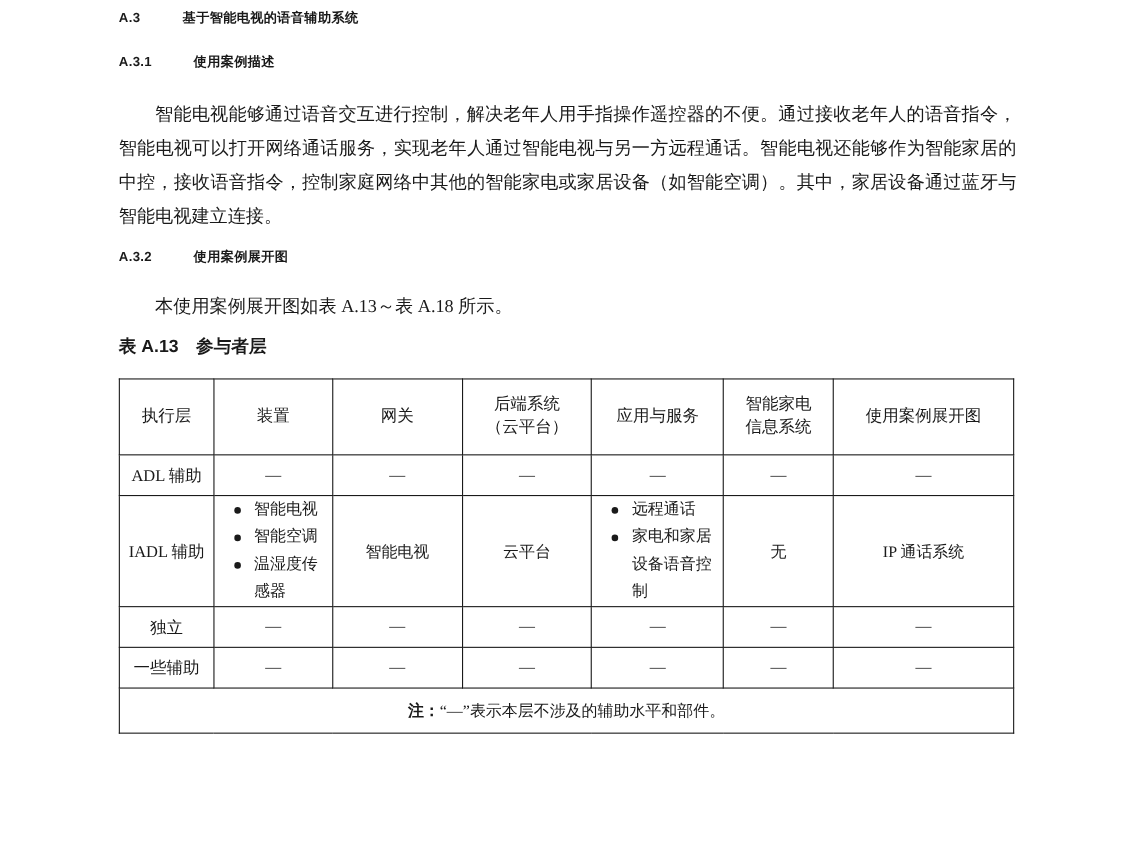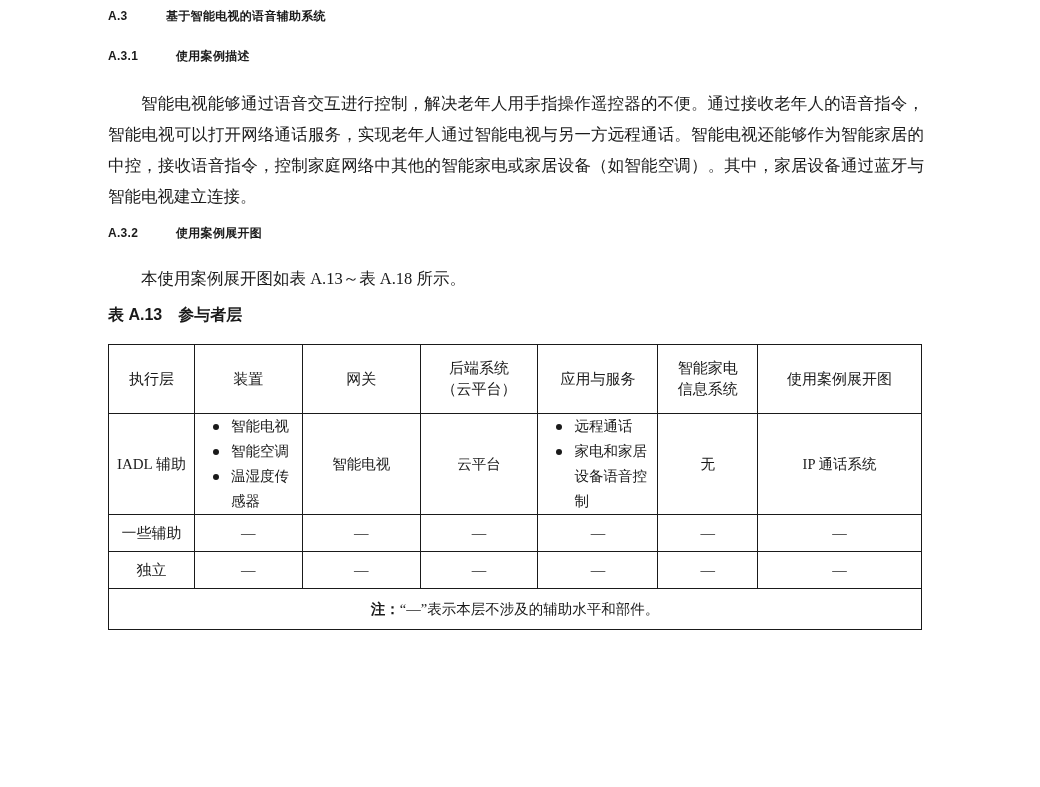--- a/index.html
+++ b/index.html
@@ -195,20 +195,29 @@
           </td>
           <td>应用与服务</td>
           <td>
             <div>智能家电</div>
             <div>信息系统</div>
           </td>
           <td>使用案例展开图</td>
         </tr>
       </thead>
       <tbody>
+        <tr class="row-dash">
+          <td class="rowlabel">ADL 辅助</td>
+          <td class="cell-dash">—</td>
+          <td class="cell-dash">—</td>
+          <td class="cell-dash">—</td>
+          <td class="cell-dash">—</td>
+          <td class="cell-dash">—</td>
+          <td class="cell-dash">—</td>
+        </tr>
         <tr>
           <td class="rowlabel main-row">IADL 辅助</td>
           <td class="main-row">
             <ul class="bullets">
               <li>智能电视</li>
               <li>智能空调</li>
               <li>温湿度传感器</li>
             </ul>
           </td>
           <td class="main-row">智能电视</td>
@@ -216,30 +225,30 @@
           <td class="main-row">
             <ul class="bullets">
               <li>远程通话</li>
               <li>家电和家居设备语音控制</li>
             </ul>
           </td>
           <td class="main-row">无</td>
           <td class="main-row">IP 通话系统</td>
         </tr>
         <tr class="row-dash">
+          <td class="rowlabel">独立</td>
+          <td class="cell-dash">—</td>
+          <td class="cell-dash">—</td>
+          <td class="cell-dash">—</td>
+          <td class="cell-dash">—</td>
+          <td class="cell-dash">—</td>
+          <td class="cell-dash">—</td>
+        </tr>
+        <tr class="row-dash">
           <td class="rowlabel">一些辅助</td>
-          <td class="cell-dash">—</td>
-          <td class="cell-dash">—</td>
-          <td class="cell-dash">—</td>
-          <td class="cell-dash">—</td>
-          <td class="cell-dash">—</td>
-          <td class="cell-dash">—</td>
-        </tr>
-        <tr class="row-dash">
-          <td class="rowlabel">独立</td>
           <td class="cell-dash">—</td>
           <td class="cell-dash">—</td>
           <td class="cell-dash">—</td>
           <td class="cell-dash">—</td>
           <td class="cell-dash">—</td>
           <td class="cell-dash">—</td>
         </tr>
         <tr class="note-row">
           <td colspan="7">
             <span class="note-label">注：</span><span>“—”表示本层不涉及的辅助水平和部件。</span>

